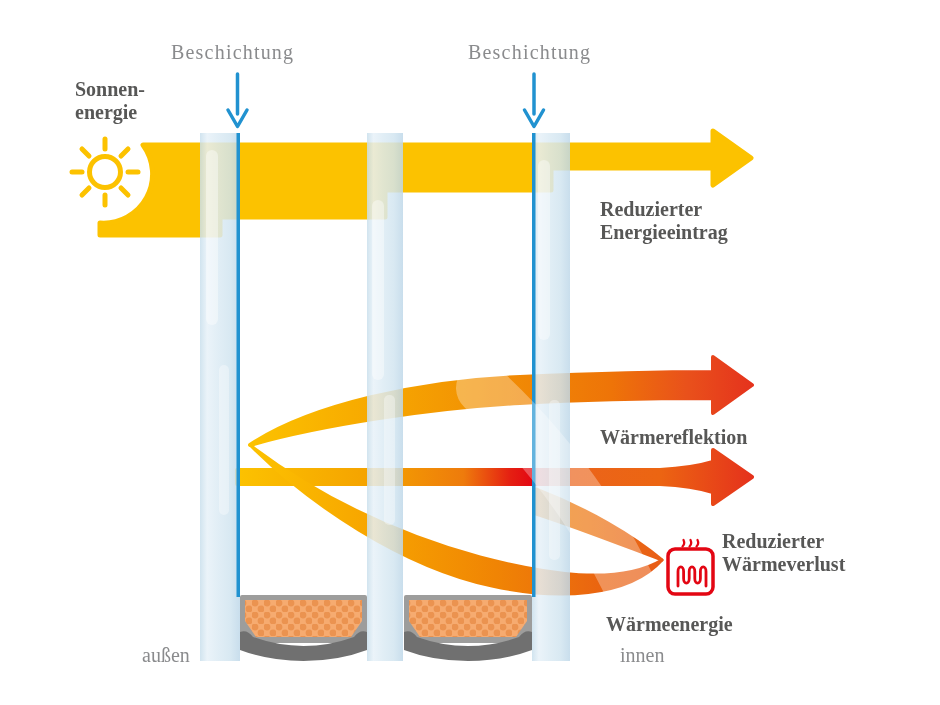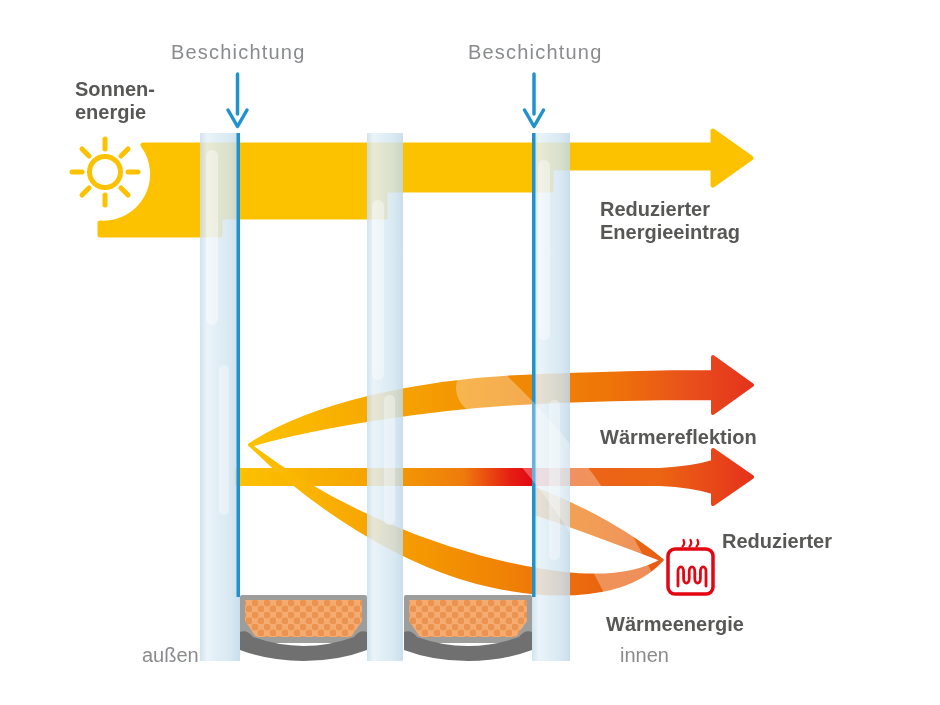--- a/index.html
+++ b/index.html
@@ -1,18 +1,18 @@
 <!DOCTYPE html>
 <html><head>
 <meta charset="utf-8">
 <style>
   html,body{margin:0;padding:0;background:#ffffff;}
   #stage{
     position:relative;width:940px;height:705px;background:#fff;overflow:hidden;
-    font-family:Liberation Sans, sans-serif;
+    font-family:Liberation Serif, serif;
   }
   #stage svg{position:absolute;left:0;top:0;}
   .label{position:absolute;white-space:nowrap;}
   .lbl-dark{color:var(--text-dark);font-size:20px;font-weight:700;line-height:23px;}
   .lbl-light{color:var(--text-light);font-size:20px;font-weight:400;line-height:23px;margin-left:32px;}
   .lbl-coating{color:var(--text-light);font-size:20px;font-weight:400;letter-spacing:1.2px;}
 </style>
 </head>
 <body>
 
@@ -155,19 +155,20 @@
 
   <div class="label lbl-dark" style="left:600px;top:198px;">
     <div>Reduzierter</div>
     <div>Energieeintrag</div>
   </div>
 
   <div class="label lbl-dark" style="left:600px;top:426px;">Wärmereflektion</div>
 
   <div class="label lbl-dark" style="left:722px;top:530px;">
     <div>Reduzierter</div>
+    <div>Wärmeverlust</div>
   </div>
 
   <div class="label lbl-dark" style="left:598px;top:613px;margin-left:8px;">Wärmeenergie</div>
 
   <div class="label lbl-light" style="left:110px;top:644px;">außen</div>
   <div class="label lbl-light" style="left:588px;top:644px;">innen</div>
 </div>
 
 </body></html>

